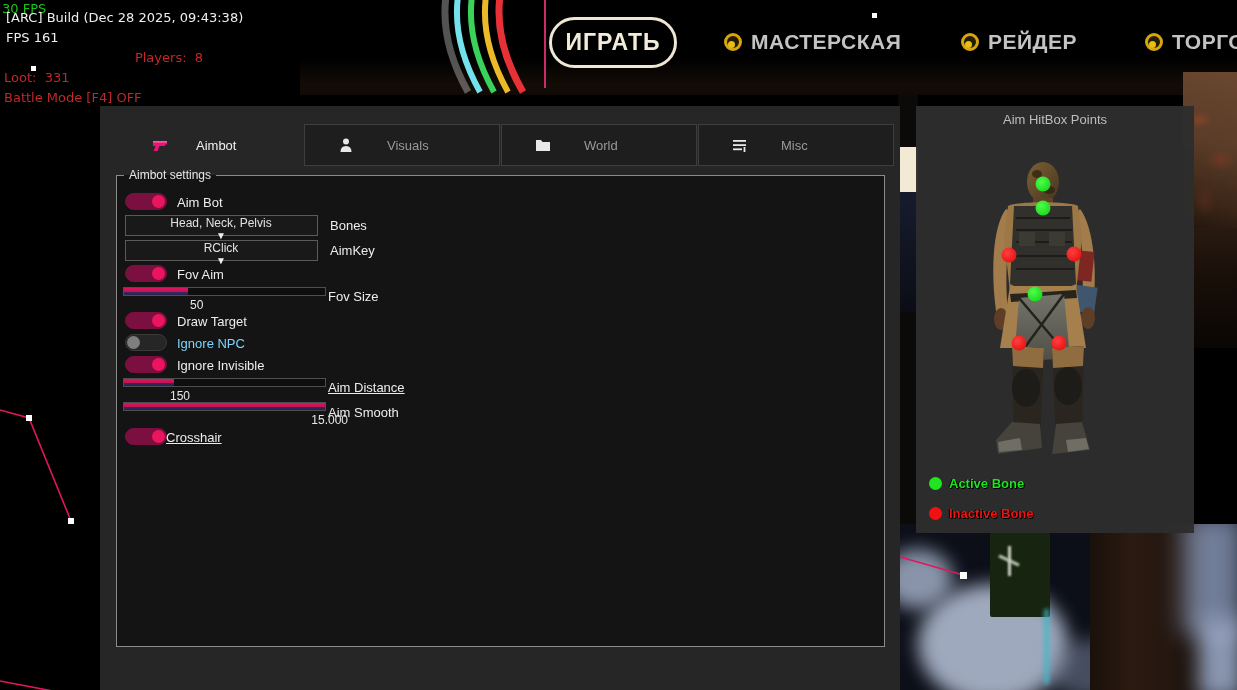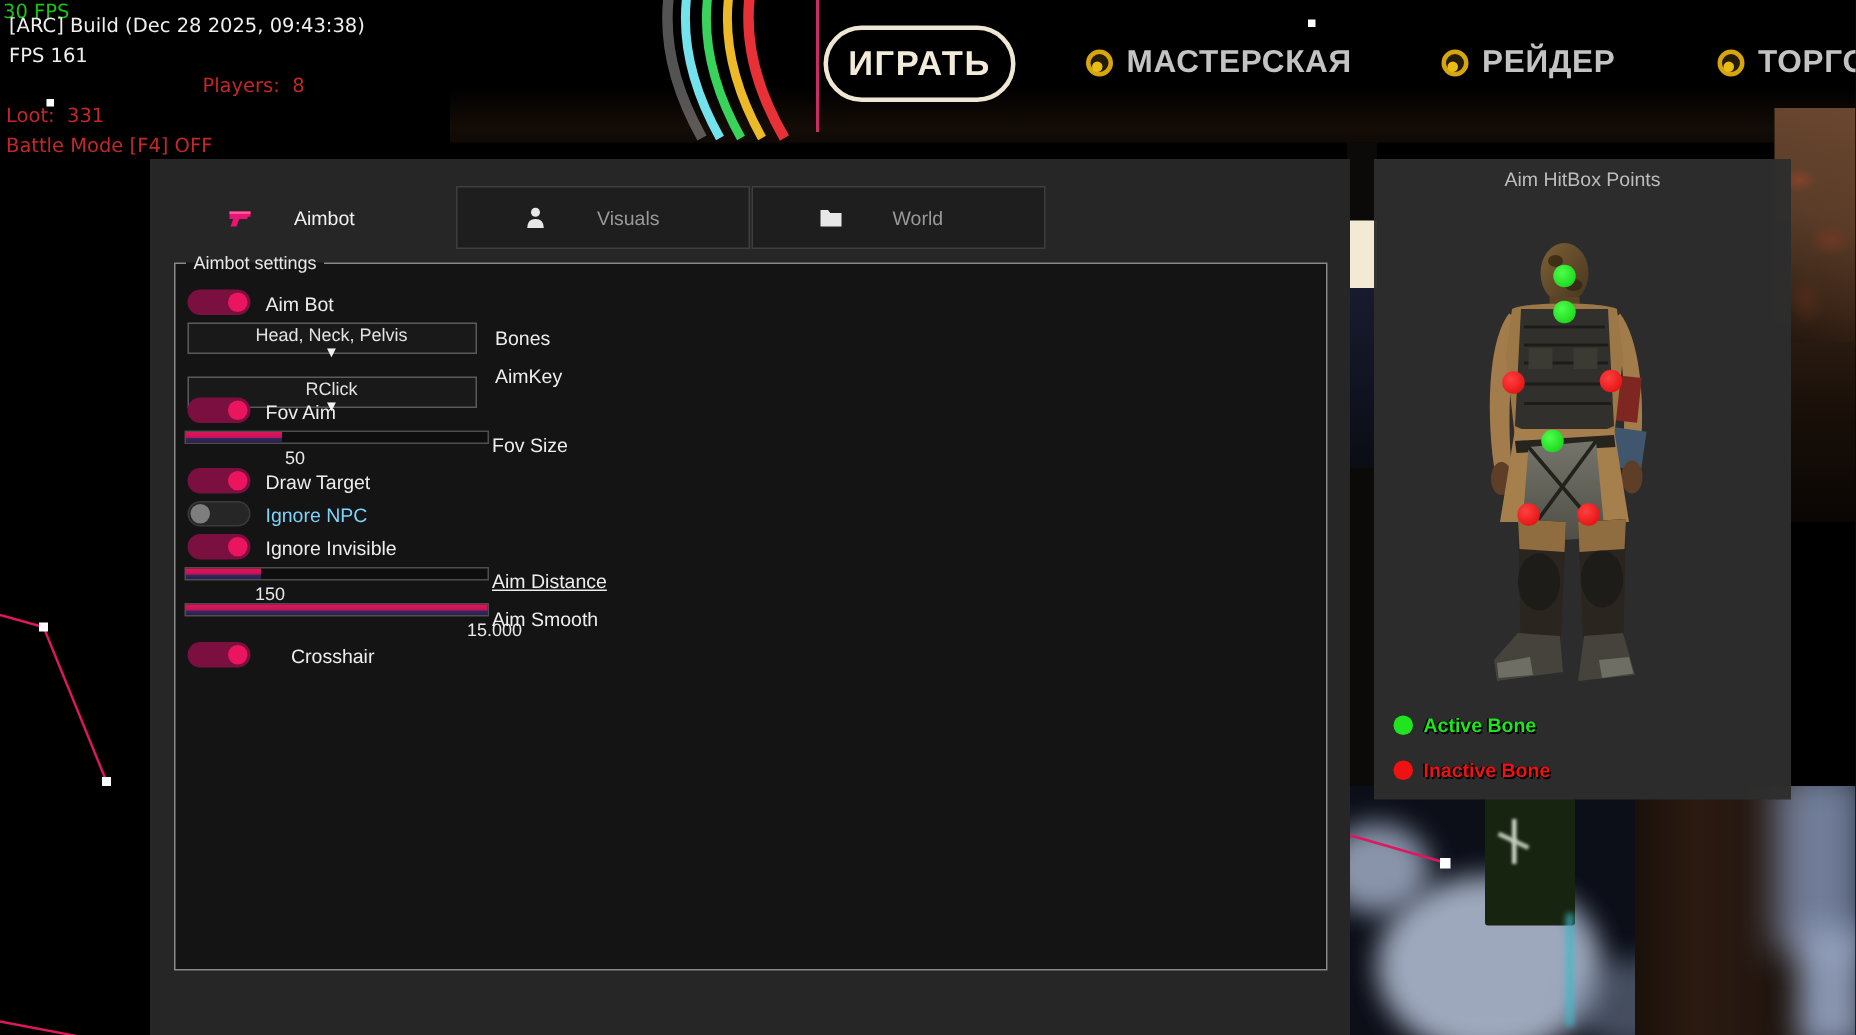--- a/index.html
+++ b/index.html
@@ -56,21 +56,21 @@
   .gm-item { top:28px; height:28px; display:flex; align-items:center; gap:9px;
     color:#c3c3c3; font-size:21px; font-weight:bold; letter-spacing:.5px; text-shadow:0 1px 2px #000; }
   .gm-1 { left:724px; } .gm-2 { left:961px; } .gm-3 { left:1145px; }
   .coin { width:18px; height:18px; border-radius:50%; border:3px solid #d7a60f; background:#241b04; position:relative; flex:0 0 auto; }
   .coin::after { content:""; position:absolute; left:1px; top:5px; width:7px; height:7px; border-radius:50%; background:#e7bd16; }
 
   
   #panel { left:100px; top:106px; width:800px; height:584px; background:#262626; z-index:4; }
   .tab { position:absolute; top:18px; height:42px; display:flex; align-items:center; }
   .tab-active { left:16px; width:187px; padding-left:36px; gap:28px; }
-  .tab-box { background:#1e1e1e; border:1px solid #3e3e3e; width:196px; padding-left:44px; gap:33px; }
+  .tab-box { background:#1e1e1e; border:1px solid #3e3e3e; width:196px; padding-left:33px; gap:33px; }
   .tab-v { left:204px; } .tab-w { left:401px; } .tab-m { left:598px; }
   .tab-label { font-size:13px; color:#999; }
   .tab-active .tab-label { color:#f0f0f0; }
   .ticon { width:16px; height:16px; flex:0 0 auto; }
 
   fieldset.groupbox { position:absolute; left:16px; top:62px; width:769px; height:479px;
     border:1px solid #8a8a8a; background:#141414; }
   fieldset.groupbox legend { margin-left:7px; padding:0 5px; font-size:12px; color:#e8e8e8; }
 
   .toggle { position:absolute; width:42px; height:17px; border-radius:9px; background:#262626; border:1px solid #3a3a3a; }
@@ -87,29 +87,29 @@
   .dd-arrow { font-size:10px; color:#f0f0f0; }
 
   .slider { position:absolute; left:23px; width:203px; height:9px; background:#0e0e0e; border:1px solid #4e4e4e; }
   .slider .fill { height:100%; width:0;
     background:linear-gradient(180deg, #e2145f 0%, #c01356 55%, #35285f 60%, #2a2150 100%); }
   .slider-value { position:absolute; font-size:12px; color:#e8e8e8; white-space:nowrap; }
 
   
   .r-aimbot { left:25px; top:87px; } .l-aimbot { left:77px; top:89px; }
   .dd-bones { top:109px; } .l-bones { left:230px; top:112px; }
-  .dd-aimkey { top:145px; } .l-aimkey { left:230px; top:137px; }
+  .dd-aimkey { top:134px; } .l-aimkey { left:230px; top:137px; }
   .r-fovaim { left:25px; top:159px; } .l-fovaim { left:77px; top:161px; }
   .s-fov { top:181px; } .v-fov { left:90px; top:192px; width:70px; text-align:left; } .l-fov { left:228px; top:183px; }
   .r-draw { left:25px; top:206px; } .l-draw { left:77px; top:208px; }
   .r-npc { left:25px; top:228px; } .l-npc { left:77px; top:230px; }
   .r-inv { left:25px; top:250px; } .l-inv { left:77px; top:252px; }
   .s-dist { top:272px; } .v-dist { left:45px; top:283px; width:70px; text-align:center; } .l-dist { left:228px; top:274px;text-decoration:underline; }
   .s-smooth { top:296px; } .v-smooth { left:160px; top:307px; width:88px; text-align:right; } .l-smooth { left:228px; top:299px; }
-  .r-cross { left:25px; top:322px; } .l-cross { left:94px; top:324px; }
+  .r-cross { left:25px; top:322px; } .l-cross { left:66px; top:324px;text-decoration:underline; }
 
   
   #hitbox { left:916px; top:106px; width:278px; height:427px; background:rgba(45,45,45,.97); z-index:4; }
   .hb-title { position:absolute; left:0; top:6px; width:100%; text-align:center; font-size:13px; color:#bdbdbd; }
   #charsvg { position:absolute; left:0; top:0; }
   .hdot { position:absolute; width:15px; height:15px; border-radius:50%; transform:translate(-50%,-50%); }
   .hdot.active { background:radial-gradient(circle at 38% 35%, #4dff4d, #0ecc0e); }
   .hdot.inactive { background:radial-gradient(circle at 38% 35%, #ff4040, #dd0606); }
   .legend-row { position:absolute; left:13px; display:flex; align-items:center; gap:7px;
     font-size:13px; font-weight:bold; text-shadow:1px 1px 0 #000, -1px 0 0 #000; }
@@ -205,20 +205,29 @@
     <span class="tab-label">Visuals</span>
   </div>
 
   <div class="tab tab-box tab-w">
     <svg class="ticon" viewBox="0 0 16 16">
       <path d="M1,3 h5 l1.5,2 H15 v9 H1 z" fill="#e8e8e8"></path>
     </svg>
     <span class="tab-label">World</span>
   </div>
 
+  <div class="tab tab-box tab-m">
+    <svg class="ticon" viewBox="0 0 16 16">
+      <rect x="1" y="3" width="13" height="1.8" fill="#e8e8e8"></rect>
+      <rect x="1" y="7.2" width="13" height="1.8" fill="#e8e8e8"></rect>
+      <rect x="1" y="11.4" width="9" height="1.8" fill="#e8e8e8"></rect>
+      <rect x="11.6" y="10" width="1.8" height="5" fill="#e8e8e8"></rect>
+    </svg>
+    <span class="tab-label">Misc</span>
+  </div>
 
   <fieldset class="groupbox">
     <legend>Aimbot settings</legend>
   </fieldset>
 
   <div class="toggle r-aimbot on">
       <span class="knob"></span>
     </div>
   <span class="ctl-label l-aimbot">Aim Bot</span>
 

